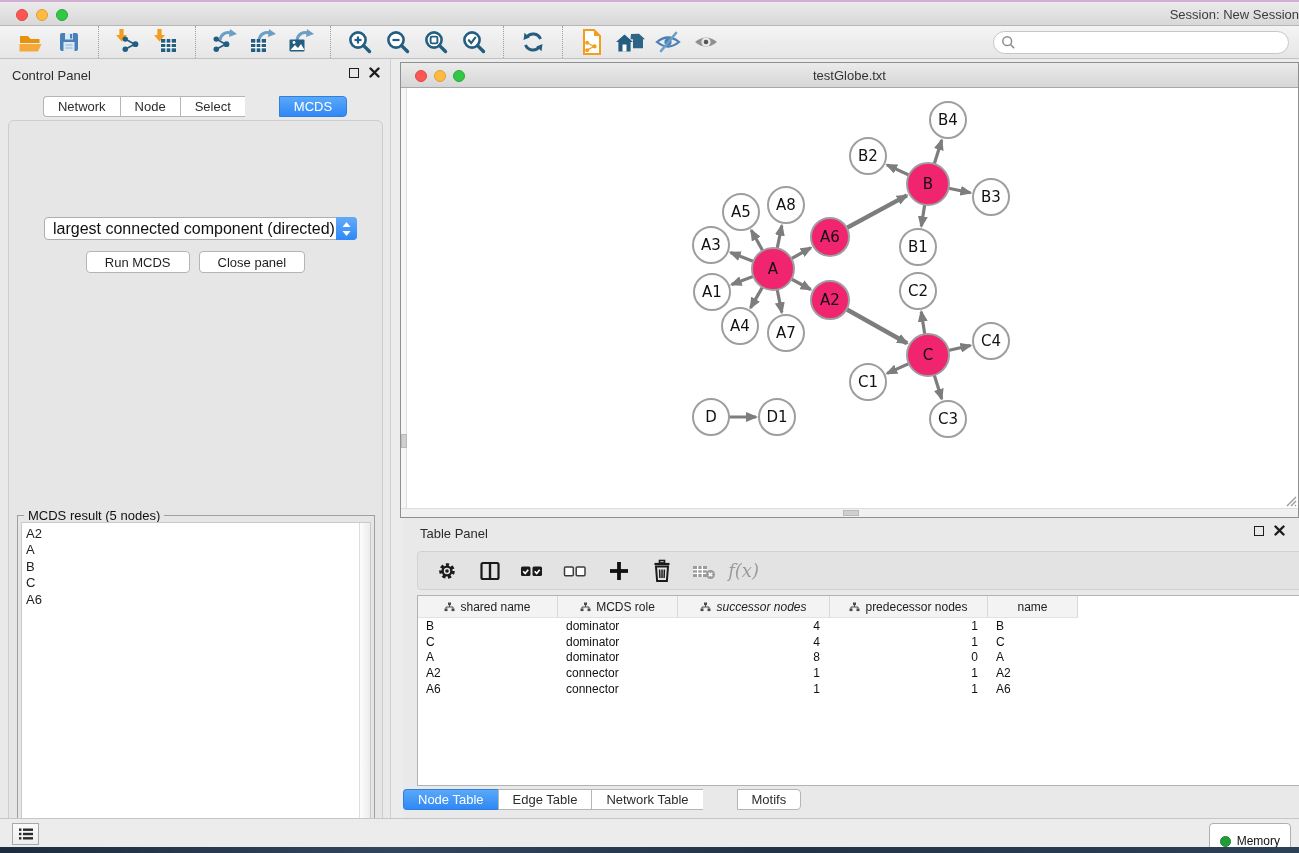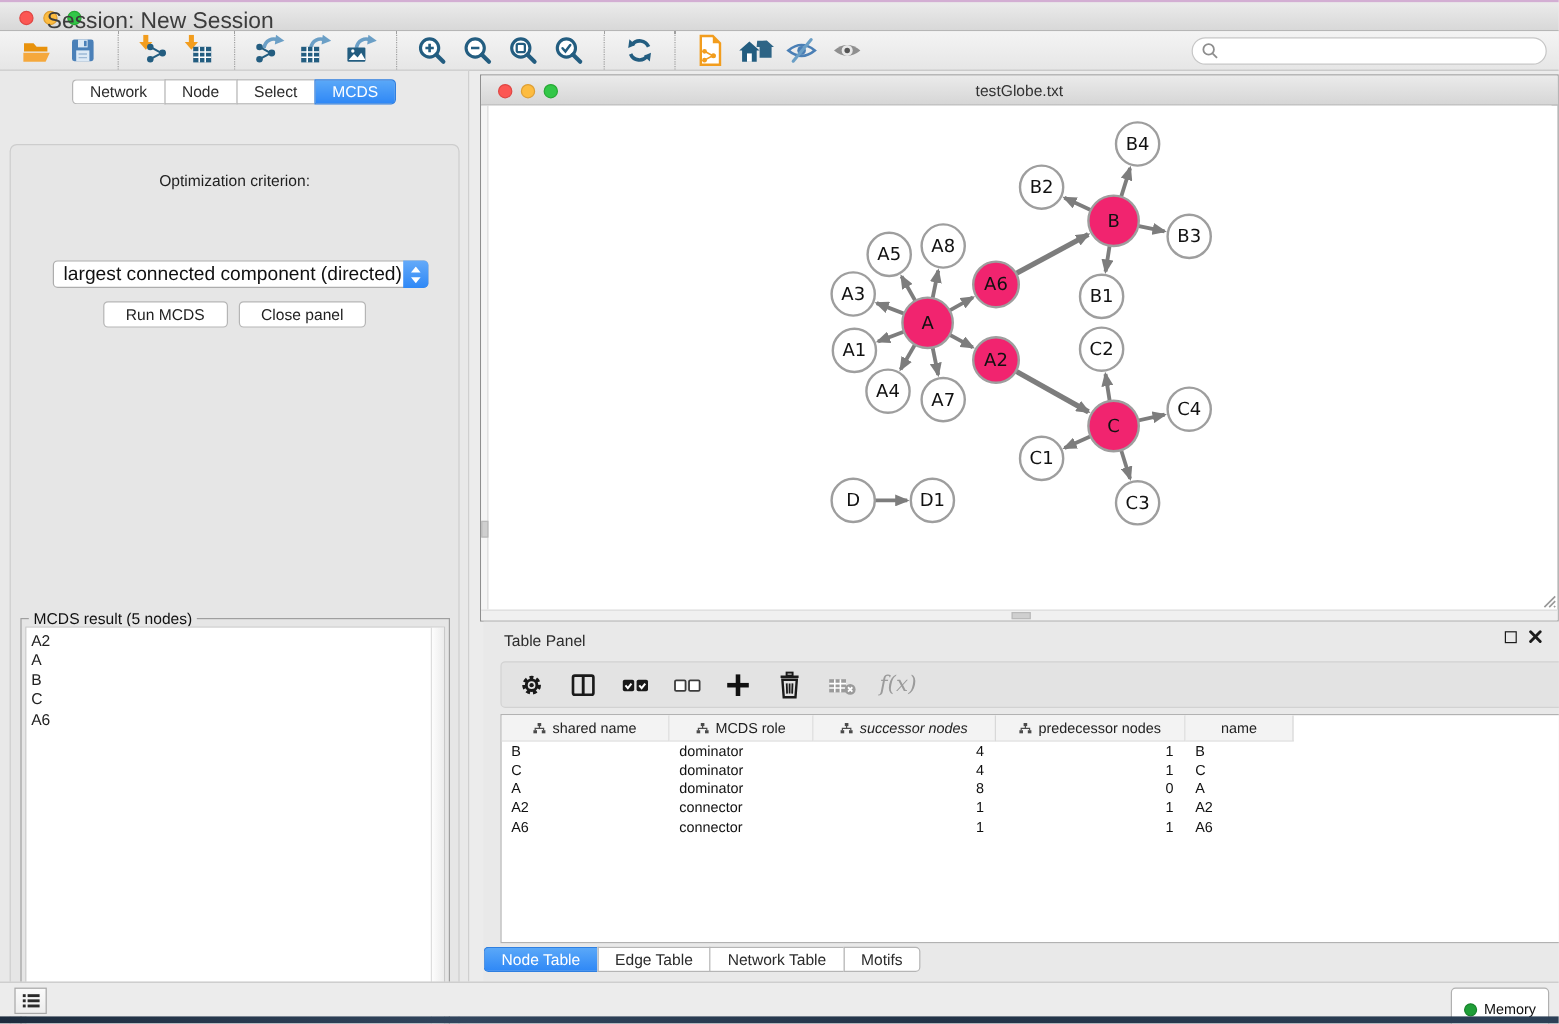--- a/index.html
+++ b/index.html
@@ -3,21 +3,21 @@
 <meta charset="utf-8">
 <style>
   * { margin:0; padding:0; box-sizing:border-box; }
   html,body { width:1299px; height:853px; overflow:hidden; }
   body { font-family:"Liberation Sans", sans-serif; background:#ececec; position:relative; font-size:13px; color:#222; }
 
   
   .top-accent { position:absolute; left:0; top:0; width:1299px; height:2px; background:#d3aed3; }
   .titlebar { position:absolute; left:0; top:2px; width:1299px; height:24px;
     background:linear-gradient(#ebebeb,#d8d8d8); border-bottom:1px solid #b6b6b6; }
-  .titlebar .title { position:absolute; left:0; right:0; top:5px; text-align:left; font-size:19px; color:#3c3c3c;margin-left:39px; }
+  .titlebar .title { position:absolute; left:0; right:0; top:5px; text-align:right; font-size:13px; color:#3c3c3c;margin-left:39px; }
   .lights { position:absolute; left:16px; top:7px; display:flex; gap:8px; }
   .light { width:12px; height:12px; border-radius:50%; }
   .light.red    { background:#fc5753; border:1px solid #df4744; }
   .light.yellow { background:#fdbc40; border:1px solid #de9f34; }
   .light.green  { background:#33c748; border:1px solid #27aa35; }
 
   
   .toolbar { position:absolute; left:0; top:26px; width:1299px; height:33px;
     background:linear-gradient(#f4f4f4,#e6e6e6); border-bottom:1px solid #c2c2c2;
     display:flex; align-items:center; padding-left:12px; }
@@ -32,21 +32,21 @@
     background:#e9e9e9; border-right:1px solid #cfcfcf; }
   .panel-header { position:relative; height:30px; }
   .panel-header .ph-title { position:absolute; left:12px; top:9px; font-size:13px; color:#2c2c2c; }
   .ph-icons { position:absolute; right:10px; top:8px; display:flex; gap:10px; align-items:center; }
   .float-ic { width:10px; height:10px; border:1.6px solid #1c1c1c; display:inline-block; }
 
   .seg-row { display:flex; justify-content:center; margin-top:7px; }
   .seg-btn { height:21px; padding:0 14px; background:#fff; border:1px solid #b5b5b5; border-right:none;
     font-size:13px; color:#2c2c2c; display:flex; align-items:center; }
   .seg-btn:first-child { border-radius:4px 0 0 4px; }
-  .seg-btn:last-child { border-radius:0 4px 4px 0; border-right:1px solid #b5b5b5; }
+  .seg-btn:last-child { border-radius:0 4px 4px 0; border-right:1px solid #b5b5b5;margin-left:34px; }
   .seg-btn.active { background:linear-gradient(#5aa8f8,#2f88f6); border-color:#2f7fe0; color:#fff; }
 
   .cp-body { position:absolute; left:8px; top:61px; width:375px; height:742px;
     background:#e6e6e6; border:1px solid #cdcdcd; border-radius:6px; }
   .opt-label { text-align:center; margin-top:22px; font-size:13px; color:#1f1f1f; }
   .dropdown { position:absolute; left:35px; top:96px; width:313px; height:23px; background:#fff;
     border:1px solid #adadad; border-radius:4px; display:flex; align-items:center; }
   .dropdown .dd-text { flex:1; padding-left:8px; font-size:16px; color:#111; white-space:nowrap; overflow:hidden; }
   .dd-stepper { width:21px; height:23px; margin:-1px -1px -1px 0; border-radius:0 4px 4px 0;
     background:linear-gradient(#64aaf9,#2f88f6); display:flex; flex-direction:column; align-items:center; justify-content:center; gap:2px; }
@@ -72,21 +72,21 @@
   .h-scroll { position:absolute; left:0; bottom:0; width:897px; height:9px; background:#f0f0f0; border-top:1px solid #ddd; }
   .h-thumb { position:absolute; left:442px; top:1px; width:16px; height:6px; background:#cfcfcf; border:1px solid #b9b9b9; }
   .resize-grip { position:absolute; right:1px; bottom:10px; width:14px; height:14px; }
 
   
   .table-panel { position:absolute; left:403px; top:518px; width:896px; height:300px; background:#e9e9e9; }
   .tp-header { position:relative; height:28px; }
   .tp-header .ph-title { position:absolute; left:17px; top:8px; font-size:13px; color:#2c2c2c; }
   .tp-toolbar { position:absolute; left:14px; top:33px; width:1277px; height:39px; background:#e3e3e3;
     border:1px solid #d2d2d2; border-radius:4px; display:flex; align-items:center; padding-left:14px; gap:17px; }
-  .tp-tool { width:26px; height:26px; display:flex; align-items:center; justify-content:flex-start; }
+  .tp-tool { width:26px; height:26px; display:flex; align-items:center; justify-content:flex-end; }
   .fx-label { font-family:"DejaVu Serif", serif; font-style:italic; font-size:18px; color:#9b9b9b; }
 
   .data-table { position:absolute; left:14px; top:77px; width:1277px; height:191px; background:#fff; border:1px solid #b2b2b2; overflow:hidden; }
   .dt-head { display:flex; height:22px; }
   .dt-hcell { background:#f3f3f3; border-right:1px solid #d8d8d8; border-bottom:1px solid #e2e2e2;
     display:flex; align-items:center; justify-content:center; gap:5px; font-size:12px; color:#222; }
   .dt-row { display:flex; height:15.7px; align-items:center; font-size:12px; color:#111; }
   .dt-cell { overflow:hidden; white-space:nowrap; }
   .al { padding-left:8px; text-align:left; }
   .ar { padding-right:10px; text-align:right; }
@@ -287,28 +287,38 @@
       <svg width="15" height="15" viewBox="0 0 15 15">
           <circle cx="6.2" cy="6.2" r="4.4" fill="none" stroke="#8d8d8d" stroke-width="1.5"></circle>
           <line x1="9.6" y1="9.6" x2="13.2" y2="13.2" stroke="#8d8d8d" stroke-width="1.5"></line>
         </svg>
     </span>
     <input placeholder="" style="">
   </div>
 </div>
 
 <div class="control-panel">
+  <div class="panel-header">
+    <span class="ph-title">Control Panel</span>
+    <span class="ph-icons">
+      <span class="float-ic"></span>
+      <span>
+        <svg width="11" height="11" viewBox="0 0 11 11">
+            <path d="M1.5 1.5 L9.5 9.5 M9.5 1.5 L1.5 9.5" stroke="#1c1c1c" stroke-width="2.4" stroke-linecap="round"></path>
+          </svg>
+      </span>
+    </span>
+  </div>
   <div class="seg-row" id="cp-tabs">
       <div class="seg-btn">Network</div>
       <div class="seg-btn">Node</div>
       <div class="seg-btn">Select</div>
       <div class="seg-btn active">MCDS</div>
     </div>
   <div class="cp-body">
-    <div class="opt-label">Optimization criterion:</div>
     <div class="dropdown">
       <span class="dd-text">largest connected component (directed)</span>
       <span class="dd-stepper">
         <svg width="9" height="6" viewBox="0 0 9 6">
             <path d="M4.5 0 L8.5 5 H0.5 Z" fill="#fff"></path>
           </svg>
         <svg width="9" height="6" viewBox="0 0 9 6">
             <path d="M4.5 6 L8.5 1 H0.5 Z" fill="#fff"></path>
           </svg>
       </span>

